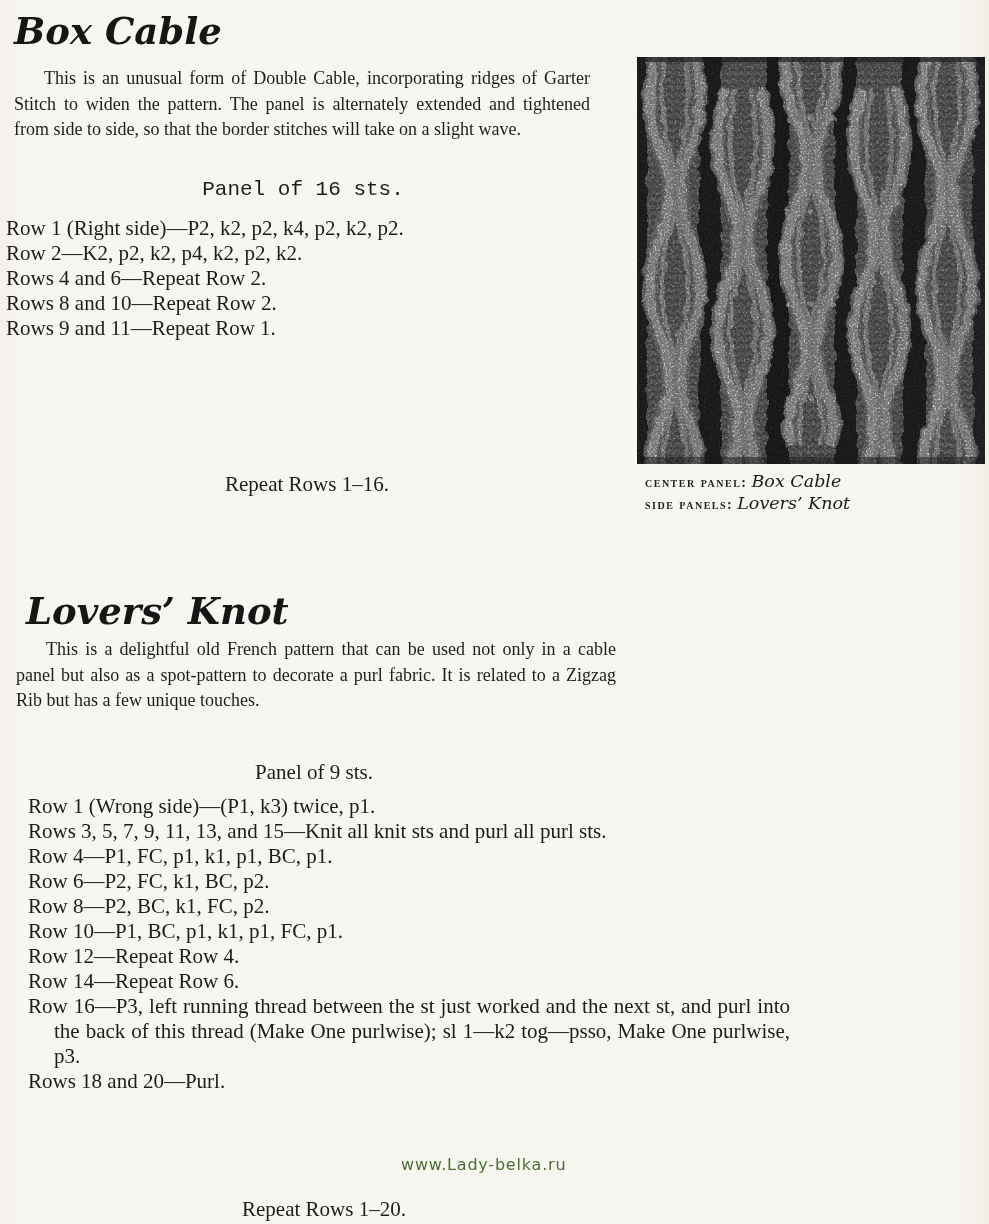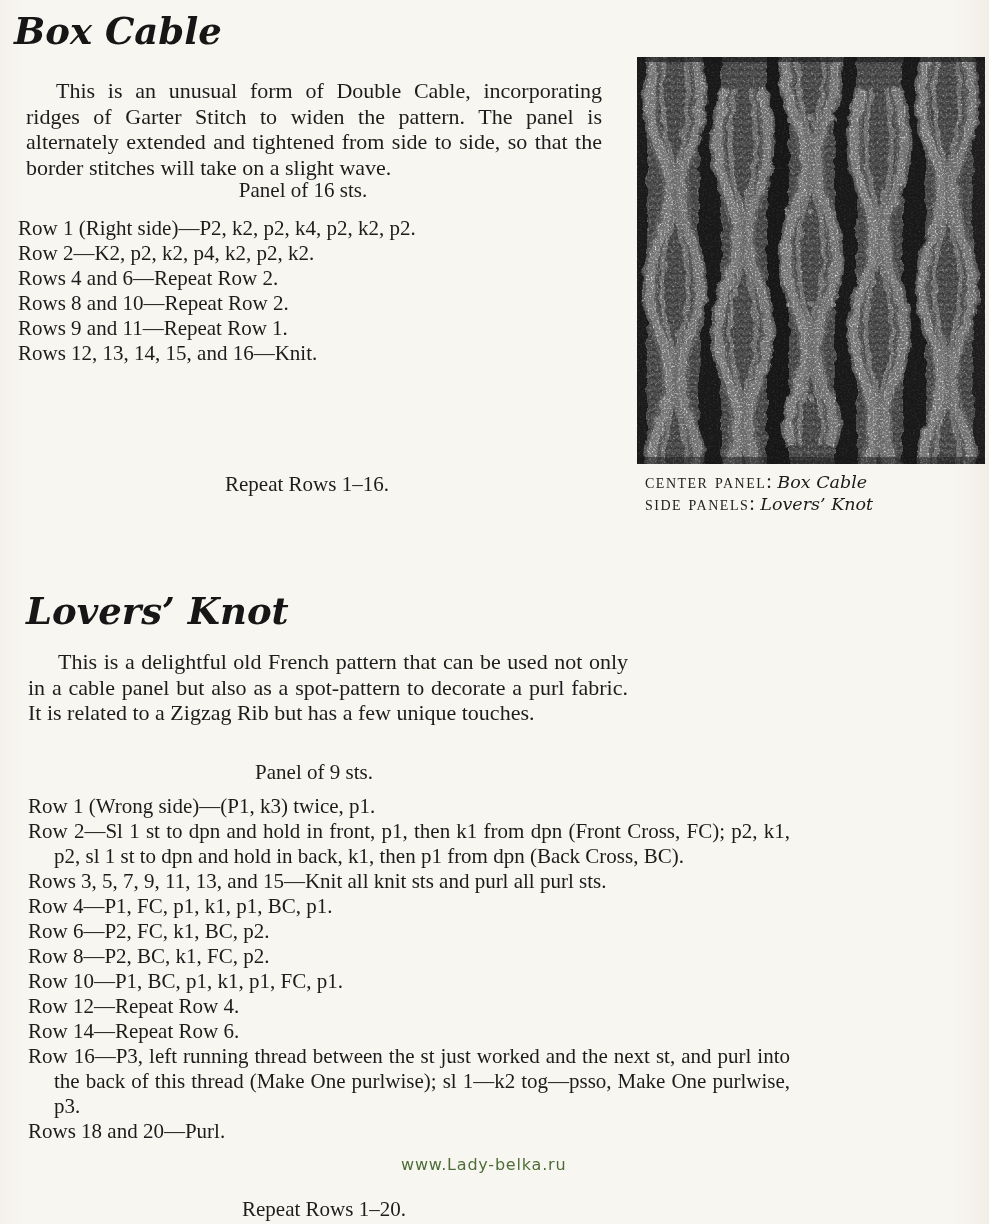--- a/index.html
+++ b/index.html
@@ -8,53 +8,53 @@
     background:linear-gradient(90deg,#f3f1ea 0,#f8f6f0 2.5%,#f8f6f0 95%,#eeece4 100%);
     font-family:"Liberation Serif", serif; color:#1f1f1f;padding-left:12px;
     -webkit-font-smoothing:antialiased;
   }
   h1.pattern-title {
     position:absolute; margin:0;
     font-family:"DejaVu Serif", serif; font-style:italic; font-weight:bold;
     font-size:37px; line-height:42px; color:#161616; letter-spacing:0;
   }
   .intro {
-    position:absolute; margin:12px; font-size:22px; line-height:25.5px;
+    position:absolute; margin:0; font-size:18px; line-height:25.5px;
     text-align:justify; text-indent:30px; color:#1d1d1d;
   }
   .panel-note, .repeat-note {
     position:absolute; margin:0; font-size:21px; text-align:center; color:#1d1d1d;
   }
   .rows { position:absolute; }
   .rows p.row {
     margin:0; font-size:21px; line-height:25px; text-align:justify;
     padding-left:26px; text-indent:-26px; color:#1c1c1c;
   }
   
   figure.swatch { position:absolute; left:637px; top:57px; margin:0; width:348px; }
   .swatch-img { display:block; width:348px; height:407px; }
   figcaption { position:absolute; left:8px; top:414px; width:340px; white-space:nowrap; }
   .cap-line { line-height:21px; }
   .cap-label {
-    font-variant:small-caps; letter-spacing:1.5px; font-size:20px; color:#222;
+    font-variant:small-caps; letter-spacing:1.5px; font-size:14px; color:#222;font-weight:bold;
   }
   .cap-value {
     font-family:"DejaVu Serif", serif; font-style:italic; font-size:17.5px; color:#1b1b1b;
     margin-left:4px;
   }
   .watermark {
     position:absolute; left:401px; top:1155px;
     font-family:"DejaVu Sans", sans-serif; font-size:16px; letter-spacing:0.8px;
     color:#3a5f24; opacity:0.9;
   }
   
   #box-title   { left:14px; top:10px; }
   #box-intro   { left:14px; top:66px;  width:576px; }
-  #box-panel   { left:14px; top:178px; width:578px; }
-  #box-rows    { left:18px; top:216px; width:574px; }
+  #box-panel   { left:14px; top:178px; width:578px;font-family:Liberation Mono, monospace; }
+  #box-rows    { left:6px; top:216px; width:574px; }
   #box-repeat  { left:18px; top:472px; width:578px; }
   #lk-title    { left:26px; top:590px; }
   #lk-intro    { left:16px; top:637px; width:600px; }
   #lk-panel    { left:14px; top:760px; width:600px; }
   #lk-rows     { left:28px; top:794px; width:762px; }
   #lk-repeat   { left:14px; top:1197px; width:620px; }
 </style>
 </head>
 <body>
 
@@ -65,21 +65,20 @@
   <p class="intro" id="box-intro">This is an unusual form of Double Cable, incorporating ridges of Garter Stitch to widen the pattern. The panel is alternately extended and tightened from side to side, so that the border stitches will take on a slight wave.</p>
 
   <div class="panel-note" id="box-panel">Panel of 16 sts.</div>
 
   <div class="rows" id="box-rows">
     <p class="row">Row 1 (Right side)—P2, k2, p2, k4, p2, k2, p2.</p>
     <p class="row">Row 2—K2, p2, k2, p4, k2, p2, k2.</p>
     <p class="row">Rows 4 and 6—Repeat Row 2.</p>
     <p class="row">Rows 8 and 10—Repeat Row 2.</p>
     <p class="row">Rows 9 and 11—Repeat Row 1.</p>
-    <p class="row">Rows 12, 13, 14, 15, and 16—Knit.</p>
   </div>
 
   <div class="repeat-note" id="box-repeat">Repeat Rows 1–16.</div>
 
   <figure class="swatch">
     <svg class="swatch-img" viewBox="0 0 348 407" aria-hidden="true">
       <defs>
         <pattern id="knit" width="8" height="7" patternUnits="userSpaceOnUse">
           <rect width="8" height="7" fill="#bdbdbd"></rect>
           <path d="M0,1 L4,5 L8,1" stroke="#dcdcdc" stroke-width="2" fill="none"></path>
@@ -163,21 +162,20 @@
   </figure>
 
   <h1 class="pattern-title" id="lk-title">Lovers’ Knot</h1>
 
   <p class="intro" id="lk-intro">This is a delightful old French pattern that can be used not only in a cable panel but also as a spot-pattern to decorate a purl fabric. It is related to a Zigzag Rib but has a few unique touches.</p>
 
   <div class="panel-note" id="lk-panel">Panel of 9 sts.</div>
 
   <div class="rows" id="lk-rows">
     <p class="row">Row 1 (Wrong side)—(P1, k3) twice, p1.</p>
-    <p class="row">Row 2—Sl 1 st to dpn and hold in front, p1, then k1 from dpn (Front Cross, FC); p2, k1, p2, sl 1 st to dpn and hold in back, k1, then p1 from dpn (Back Cross, BC).</p>
     <p class="row">Rows 3, 5, 7, 9, 11, 13, and 15—Knit all knit sts and purl all purl sts.</p>
     <p class="row">Row 4—P1, FC, p1, k1, p1, BC, p1.</p>
     <p class="row">Row 6—P2, FC, k1, BC, p2.</p>
     <p class="row">Row 8—P2, BC, k1, FC, p2.</p>
     <p class="row">Row 10—P1, BC, p1, k1, p1, FC, p1.</p>
     <p class="row">Row 12—Repeat Row 4.</p>
     <p class="row">Row 14—Repeat Row 6.</p>
     <p class="row">Row 16—P3, left running thread between the st just worked and the next st, and purl into the back of this thread (Make One purlwise); sl 1—k2 tog—psso, Make One purlwise, p3.</p>
     <p class="row">Rows 18 and 20—Purl.</p>
   </div>

